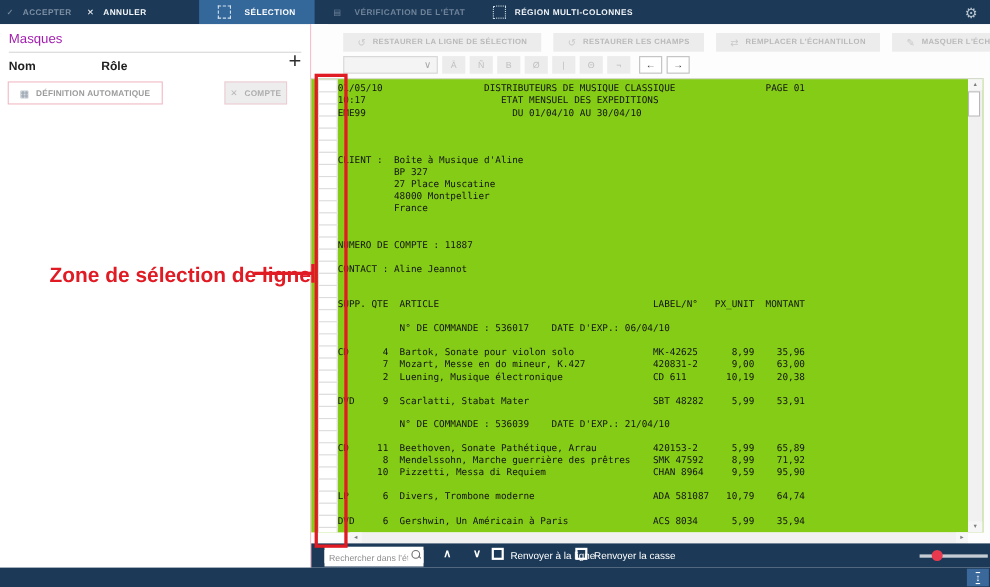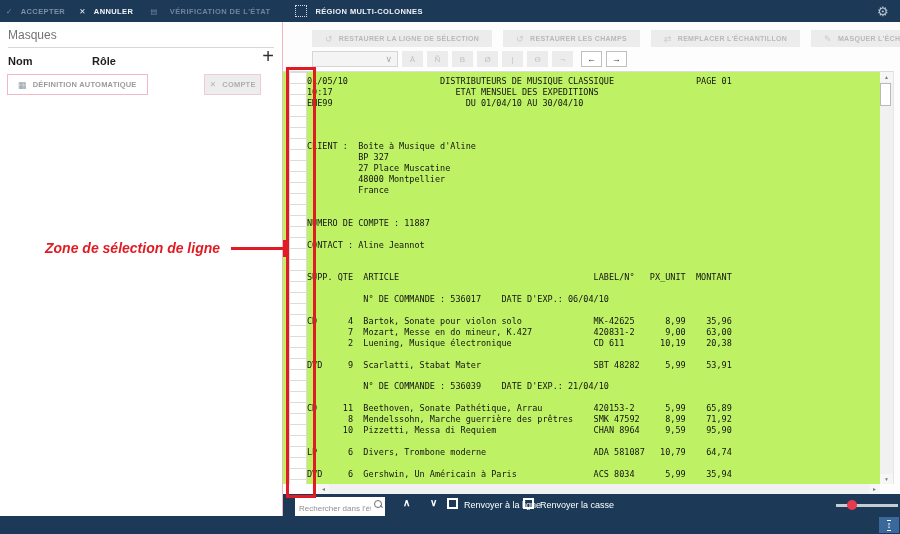--- a/index.html
+++ b/index.html
@@ -16,21 +16,21 @@
   .tb-tab-active{margin-left:48px;background:#34689b;color:#fff;}
   .tb-dim{color:#71839a;}
   .tb-region{margin-left:8px;color:#eef2f6;}
   .glyph{font-weight:normal;}
   .frame-icon{width:10px;height:10px;border:1px dashed rgba(230,238,245,.9);display:inline-block;}
   .frame-icon.dotted{border-style:dotted;}
   .gear{margin-left:auto;margin-right:11px;color:#bac5d1;font-size:13px;font-weight:normal;}
 
   
   .panel{position:absolute;left:0;top:22px;width:282px;height:494px;background:#fff;}
-  .panel-title{position:absolute;left:8px;top:6px;font-size:12px;color:#737373;}
+  .panel-title{position:absolute;left:8px;top:6px;font-size:12px;color:#a21caf;}
   .panel-divider{position:absolute;left:8px;top:25px;width:266px;height:1px;background:#d8d8d8;}
   .col-head{position:absolute;top:33px;font-size:11px;font-weight:bold;color:#1f1f1f;}
   .col-nom{left:8px;} .col-role{left:44px;margin-left:48px;}
   .plus-btn{position:absolute;right:8px;top:24px;font-size:20px;font-weight:300;color:#2f2f2f;
             line-height:20px;cursor:pointer;}
   .pbtn{position:absolute;top:52px;height:21px;display:flex;align-items:center;gap:6px;
         font-size:7.5px;font-weight:bold;letter-spacing:.2px;box-sizing:border-box;cursor:default;}
   .pbtn-def{left:7px;padding:0 10px;background:#fff;border:1px solid #f0b9c3;color:#9b9b9b;}
   .pbtn-def .ic{color:#8e9aa8;font-size:9px;font-weight:normal;}
   .pbtn-clear{left:204px;width:57px;justify-content:center;background:#ededed;
@@ -55,21 +55,21 @@
   .rt-row2{position:absolute;left:29px;top:29px;display:flex;gap:4px;align-items:center;}
   .dropdown{width:86px;height:16px;background:#f4f4f4;border:1px solid #d6d6d6;position:relative;
             box-sizing:border-box;}
   .dropdown .chev{position:absolute;right:5px;top:2px;color:#a8a8a8;font-size:9px;}
   .fbtn{width:21px;height:16px;background:#ececec;color:#bfbfbf;font-size:8px;display:flex;
         align-items:center;justify-content:center;cursor:default;}
   .nbtn{width:21px;height:16px;background:#fff;border:1px solid #bfbfbf;color:#3c3c3c;font-size:9px;
         display:flex;align-items:center;justify-content:center;box-sizing:border-box;cursor:pointer;}
   .nbtn.first{margin-left:4px;}
 
-  .viewport{position:absolute;left:0;top:49px;width:611px;height:413px;background:#bef264;
+  .viewport{position:absolute;left:0;top:49px;width:611px;height:413px;background:#84cc16;
             border-top:1px solid #dcdcdc;border-right:1px solid #e6e6e6;box-sizing:border-box;overflow:hidden;}
   .doc-pre{position:absolute;left:0;top:0;margin:0;padding:4px 0 0 24px;
            font-family:"DejaVu Sans Mono",monospace;font-size:8.5px;line-height:10.9px;color:#121212;}
   .rail{position:absolute;left:6px;top:1px;width:16px;}
   .sel-cell{width:16px;height:10px;border:1px solid #dcdcdc;background:#fff;margin-top:-1px;box-sizing:content-box;}
 
   
   .vsb{position:absolute;left:597px;top:50px;width:13px;height:412px;background:#f1f1f1;}
   .vsb .arrow{position:absolute;left:0;width:13px;height:10px;background:#f6f6f6;color:#7d7d7d;
               font-size:5px;text-align:center;line-height:10px;cursor:pointer;}
@@ -79,22 +79,22 @@
 
   
   .hsb{position:absolute;left:35px;top:462px;width:562px;height:10px;background:#f1f1f1;}
   .hsb .arrow{position:absolute;top:0;width:11px;height:10px;color:#7d7d7d;font-size:5px;
               text-align:center;line-height:10px;background:#f6f6f6;cursor:pointer;}
   .hsb .left{left:0;} .hsb .right{right:0;}
 
   
   .red-rect{position:absolute;left:286px;top:67px;width:30px;height:431px;
             border:3px solid #e01b24;box-sizing:border-box;z-index:40;pointer-events:none;}
-  .ann-label{position:absolute;left:45px;top:240px;font-size:14px;font-weight:bold;color:#e01b24;
-             white-space:nowrap;z-index:41;font-style:italic;}
+  .ann-label{position:absolute;left:45px;top:240px;font-size:19px;font-weight:bold;color:#e01b24;
+             white-space:nowrap;z-index:41;}
   .ann-line{position:absolute;left:231px;top:247px;width:54px;height:3px;background:#e01b24;z-index:41;}
   .ann-tick{position:absolute;left:283px;top:240px;width:3px;height:17px;background:#e01b24;z-index:41;}
 
   
   .searchbar{position:absolute;left:0;top:472px;width:617px;height:22px;background:#1c3a57;}
   .search-wrap{position:absolute;left:12px;top:3px;width:90px;height:15px;background:#fff;}
   .search-input{width:100%;height:100%;border:0;outline:none;box-sizing:border-box;
                 padding:0 14px 0 4px;font-size:8px;font-family:"Liberation Sans",sans-serif;color:#333;}
   .search-input::placeholder{color:#8f8f8f;}
   .mag{position:absolute;right:3px;top:3px;width:6px;height:6px;border:1px solid #6e6e6e;
@@ -124,20 +124,24 @@
 
 <div class="topbar">
   <div class="tb-item tb-accept">
     <span class="glyph">✓</span>
     <span>ACCEPTER</span>
   </div>
   <div class="tb-item tb-cancel">
     <span class="glyph">✕</span>
     <span>ANNULER</span>
   </div>
+  <div class="tb-item tb-tab tb-tab-active">
+    <span class="frame-icon"></span>
+    <span>SÉLECTION</span>
+  </div>
   <div class="tb-item tb-tab tb-dim">
     <span class="glyph">▤</span>
     <span>VÉRIFICATION DE L'ÉTAT</span>
   </div>
   <div class="tb-item tb-region">
     <span class="frame-icon dotted"></span>
     <span>RÉGION MULTI-COLONNES</span>
   </div>
   <div class="gear">⚙</div>
 </div>

